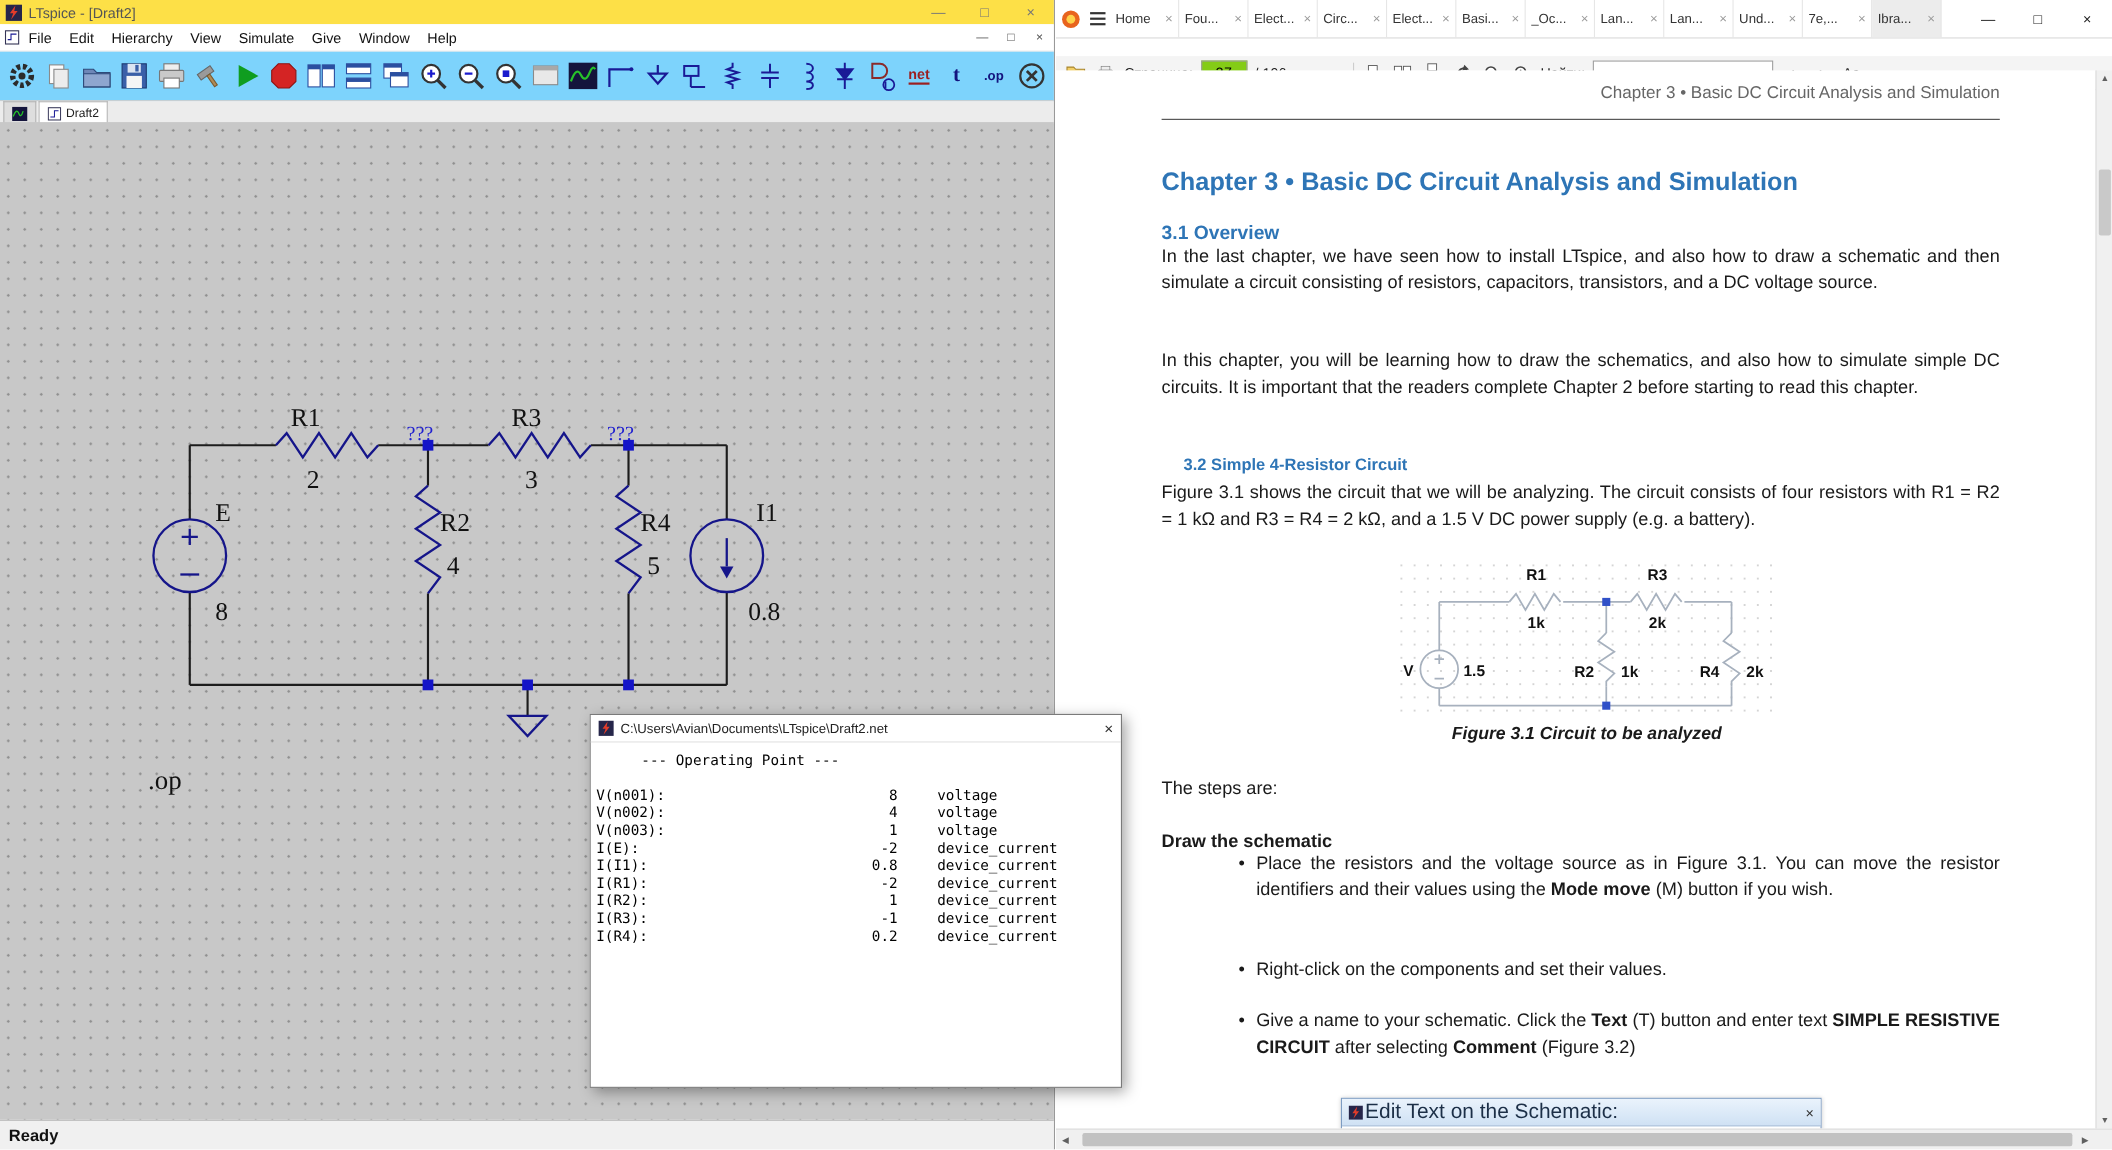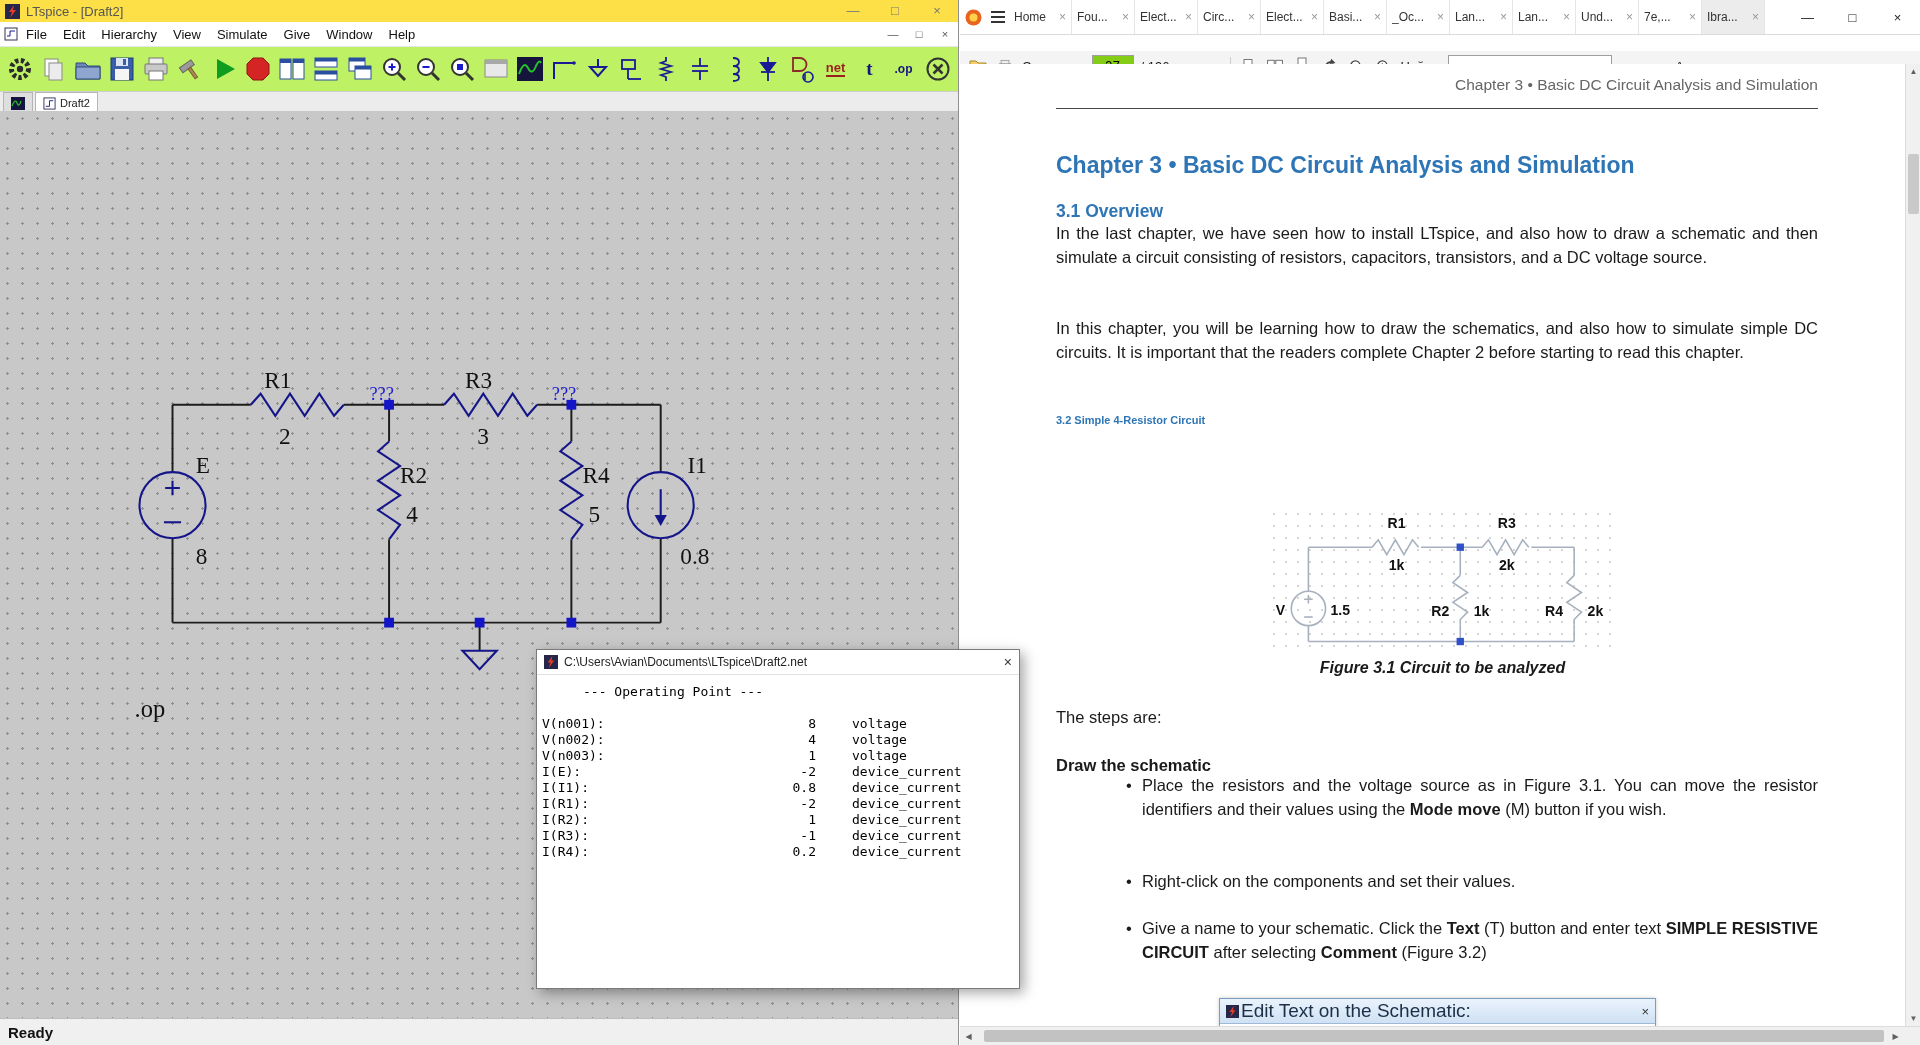--- a/index.html
+++ b/index.html
@@ -9,21 +9,21 @@
   
   #ltspice{position:absolute;left:0;top:0;width:959px;height:1045px;background:#f0f0f0;border-right:1px solid #8f8f8f;box-sizing:border-box;}
   .lt-titlebar{height:22px;background:#fde047;display:flex;align-items:center;padding-left:5px;}
   .lt-title{font-size:13px;color:#555;margin-left:6px;}
   .lt-tb-controls{margin-left:auto;display:flex;}
   .lt-ctrl{width:42px;text-align:center;color:#777;font-size:13px;line-height:22px;}
   .lt-menubar{height:24px;background:#fff;display:flex;align-items:center;font-size:13px;color:#111;padding-left:4px;border-bottom:1px solid #e6e6e6;}
   .lt-menu-item{padding:0 8px;}
   .lt-mdi{margin-left:auto;display:flex;}
   .lt-mdi span{width:26px;text-align:center;color:#555;font-size:11px;}
-  .lt-toolbar{height:44px;background:#bef264;border-bottom:1px solid #cfcfcf;display:flex;align-items:center;padding-left:3px;gap:1px;}
+  .lt-toolbar{height:44px;background:#7dd3fc;border-bottom:1px solid #cfcfcf;display:flex;align-items:center;padding-left:3px;gap:1px;}
   .lt-tool{width:33px;height:40px;display:flex;align-items:center;justify-content:center;flex:0 0 auto;}
   .lt-tool svg{width:30px;height:30px;}
   .net-glyph{color:#9c1f1f;font-weight:bold;font-size:13px;border-bottom:2px solid #9c1f1f;line-height:14px;}
   .ttool-glyph{color:#14147e;font-weight:bold;font-size:19px;font-family:"Liberation Serif",serif;}
   .op-glyph{color:#14147e;font-weight:bold;font-size:12px;}
   .lt-tabbar{height:21px;background:#ececec;display:flex;align-items:flex-end;padding-left:3px;border-bottom:1px solid #c8c8c8;}
   .lt-tab{height:20px;display:flex;align-items:center;font-size:11px;color:#222;padding:0 7px;border:1px solid #b5b5b5;border-bottom:none;background:#dedede;margin-right:2px;gap:4px;}
   .lt-tab.active{background:#fff;}
   #schematic{position:absolute;left:0;top:111px;width:958px;height:907px;background-color:#c8c8c8;
              background-image:radial-gradient(#8e8e8e 1px, transparent 1.3px);background-size:15px 15px;overflow:hidden;}
@@ -63,21 +63,21 @@
   .tb-glyph{font-size:15px;color:#333;}
   .pdf-doc{position:absolute;left:0;top:64px;width:945px;height:962px;background:#fff;overflow:hidden;}
   .doc-content{position:absolute;left:96px;top:0;width:762px;height:962px;font-size:16.5px;color:#1a1a1a;}
   .doc-abs{position:absolute;left:0;width:762px;}
   .doc-header{top:12px;text-align:right;font-size:15.5px;color:#666;}
   .doc-rule{top:44px;height:1px;background:#474747;}
   .doc-h1{top:88px;font-size:23px;font-weight:700;color:#2E75B6;}
   .doc-h2a{top:137px;font-size:17.5px;font-weight:700;color:#2E75B6;}
   .doc-p1{top:157px;line-height:24px;text-align:justify;}
   .doc-p2{top:252px;line-height:24px;text-align:justify;}
-  .doc-h2b{top:350px;font-size:11px;font-weight:700;color:#2E75B6;}
+  .doc-h2b{top:350px;font-size:15px;font-weight:700;color:#2E75B6;margin-left:20px;}
   .doc-p3{top:372px;line-height:24px;text-align:justify;}
   .doc-figure{top:444px;left:212px;width:349px;height:147px;background-color:#fff;
               background-image:radial-gradient(#d4d4d4 1px, transparent 1.2px);background-size:12px 12px;}
   .doc-caption{top:595px;left:212px;width:349px;text-align:center;font-style:italic;font-size:16px;font-weight:bold;}
   .doc-steps{top:644px;}
   .doc-draw{top:692px;font-weight:700;}
   .bullet{position:absolute;left:68px;width:694px;padding-left:18px;box-sizing:border-box;line-height:24px;text-align:justify;}
   .bullet .blt{position:absolute;left:2px;top:0;}
   .doc-b1{top:709px;}
   .doc-b2{top:805px;}
@@ -607,20 +607,21 @@
 
   <div class="pdf-doc">
     <div class="doc-content">
       <div class="doc-abs doc-header">Chapter 3 • Basic DC Circuit Analysis and Simulation</div>
       <div class="doc-abs doc-rule"></div>
       <div class="doc-abs doc-h1">Chapter 3 • Basic DC Circuit Analysis and Simulation</div>
       <div class="doc-abs doc-h2a">3.1 Overview</div>
       <div class="doc-abs doc-p1">In the last chapter, we have seen how to install LTspice, and also how to draw a schematic and then simulate a circuit consisting of resistors, capacitors, transistors, and a DC voltage source.</div>
       <div class="doc-abs doc-p2">In this chapter, you will be learning how to draw the schematics, and also how to simulate simple DC circuits. It is important that the readers complete Chapter 2 before starting to read this chapter.</div>
       <div class="doc-abs doc-h2b">3.2 Simple 4-Resistor Circuit</div>
+      <div class="doc-abs doc-p3">Figure 3.1 shows the circuit that we will be analyzing. The circuit consists of four resistors with R1 = R2 = 1 kΩ and R3 = R4 = 2 kΩ, and a 1.5 V DC power supply (e.g. a battery).</div>
 
       <div class="doc-abs doc-figure">
         <svg width="349" height="147" viewBox="0 0 285 120" preserveAspectRatio="none">
           <g stroke="#a7b1be" stroke-width="1.3" fill="none">
             <path d="M33 32 V68"></path>
               <path d="M33 96 V109"></path>
             <path d="M33 32 H85"></path>
               <path d="M125 32 H175"></path>
               <path d="M215 32 H250"></path>
             <path d="M250 32 V55"></path>

